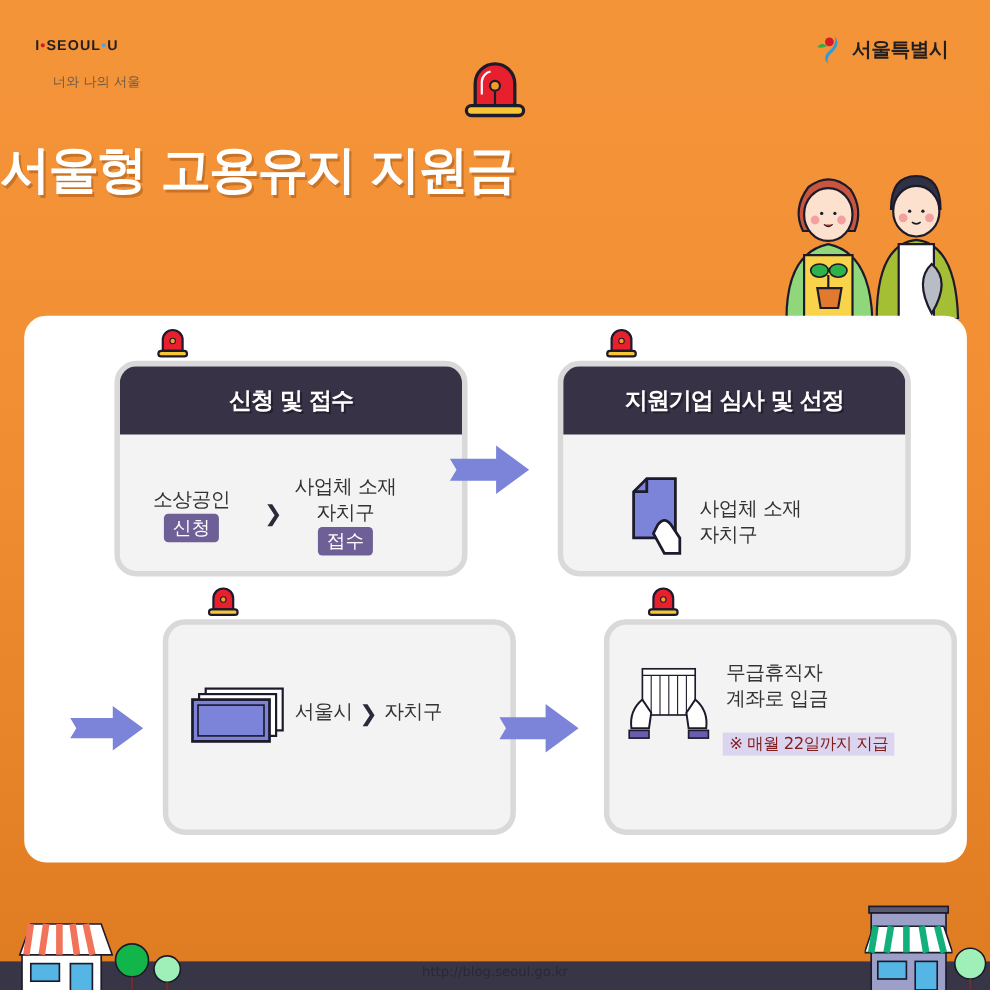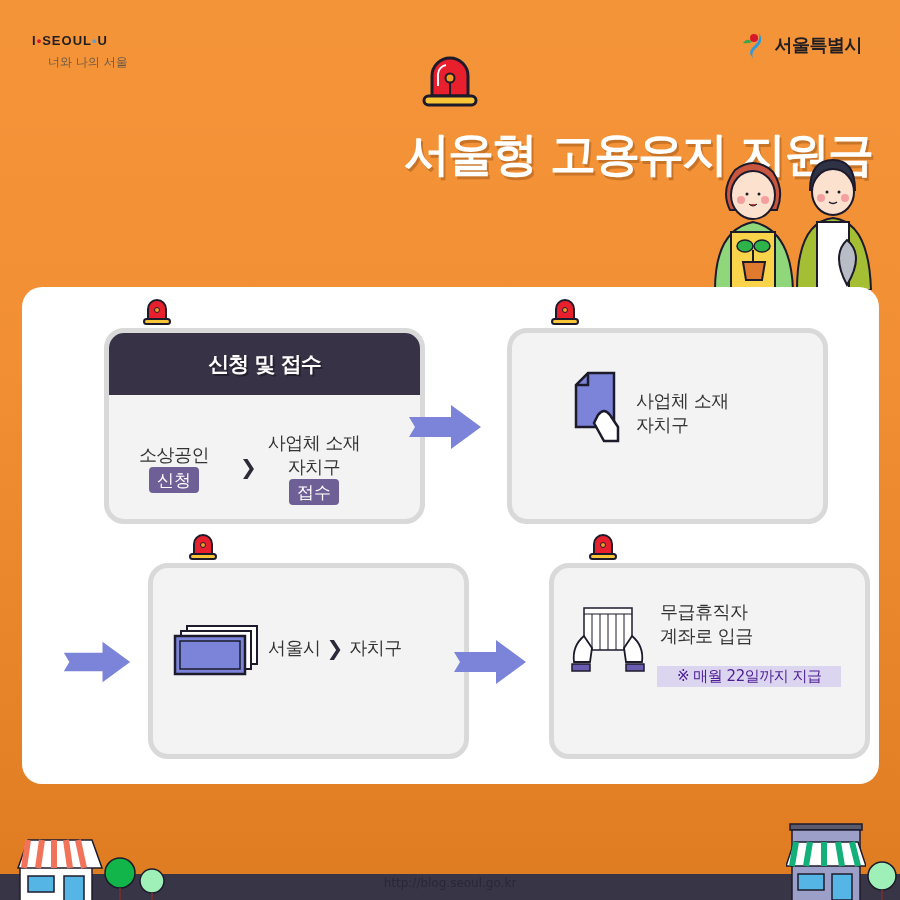--- a/index.html
+++ b/index.html
@@ -12,31 +12,31 @@
   .abs { position: absolute; }
 
   
   .logo-iseoul { left: 32px; top: 30px; }
   .logo-iseoul .main {
     font-family: Liberation Sans, sans-serif; font-weight: 700;
     font-size: 13px; letter-spacing: 1px; color: #231f20; line-height: 22px;
   }
   .logo-iseoul .dot-red { color: #d7182a; }
   .logo-iseoul .dot-blue { color: #5a9fd6; }
-  .logo-iseoul .sub { font-size: 12px; color: #6b5a4a; margin-left: 16px; margin-top: 2px; }
+  .logo-iseoul .sub { font-size: 12px; color: #6b5a4a; margin-left: 16px; margin-top: 14px; }
 
   .logo-seoul { right: 38px; top: 31px; display: flex; align-items: center; gap: 8px; }
   .logo-seoul .txt { font-size: 18px; font-weight: 700; color: #231f20; letter-spacing: -0.5px; }
 
   
   .siren { width: 30px; height: 30px; }
 
   
   .title {
-    left: 0; width: 900px; text-align: right; top: 122px;
+    left: 0; width: 900px; text-align: left; top: 122px;
     padding-right: 28px;
   }
   .title div {
     font-weight: 900; font-family: "DejaVu Sans", sans-serif; font-weight: bold;
     font-size: 46px; line-height: 64px; color: #ffffff; letter-spacing: -2px;
     text-shadow: 2px 3px 0 rgba(120,60,10,0.35);
   }
 
   
   .panel {
@@ -56,21 +56,21 @@
   }
   .card .body { position: relative; height: 124px; margin-top: 18px; }
 
   .txt-dark { color: #333; font-size: 18px; letter-spacing: -0.5px; line-height: 24px; }
   .badge {
     display: inline-block; background: #6e5f96; color: #fff; border-radius: 4px;
     font-size: 17px; padding: 0 8px; line-height: 26px;
   }
   .chev { color: #2c2a3a; font-size: 20px; }
   .note {
-    background: #dcd5f0; color: #4c1d95; font-size: 15px; padding: 1px 20px; letter-spacing: -0.5px;
+    background: #dcd5f0; color: #7f1d1d; font-size: 15px; padding: 1px 6px; letter-spacing: -0.5px;
   }
 
   .arrow { width: 76px; height: 48px; }
 
   
   .street { left: 0; top: 874px; width: 900px; height: 26px; background: #383546; }
   .url { left: 0; width: 900px; top: 876px; text-align: center; font-size: 12px; color: #2a2838; }
 </style>
 </head>
 <body>
@@ -157,20 +157,21 @@
 <svg class="abs arrow" style="left:407px;top:403px" viewBox="0 0 76 48">
   <path d="M2 14 H44 V2 L74 24 L44 46 V34 H2 L8 24Z" fill="#7b84d8"></path>
 </svg>
 
 <svg class="abs siren" style="left:550px;top:297px" viewBox="0 0 60 60">
   <path d="M12 44 V24 A18 18 0 0 1 48 24 V44Z" fill="#e8202e" stroke="#1d1b2b" stroke-width="4"></path>
   <circle cx="30" cy="26" r="5" fill="#f59a23" stroke="#1d1b2b" stroke-width="2"></circle>
   <rect x="4" y="44" width="52" height="10" rx="5" fill="#f8c536" stroke="#1d1b2b" stroke-width="4"></rect>
 </svg>
 <div class="abs card" style="left:507px;top:328px">
+  <div class="head">지원기업 심사 및 선정</div>
   <div class="body">
     <svg class="abs" style="left:62px;top:20px;width:50px;height:72px" viewBox="0 0 50 72">
       <path d="M14 2 H40 V56 H2 V14Z" fill="#7b84d8" stroke="#1d1b2b" stroke-width="2.5"></path>
       <path d="M2 14 H14 V2" fill="none" stroke="#1d1b2b" stroke-width="2.5"></path>
       <path d="M24 44 Q30 36 36 44 L44 56 V70 H30 L20 52Z" fill="#fff" stroke="#1d1b2b" stroke-width="2.5"></path>
     </svg>
     <div class="abs" style="left:124px;top:38px">
       <div class="txt-dark">사업체 소재</div>
       <div class="txt-dark">자치구</div>
     </div>

